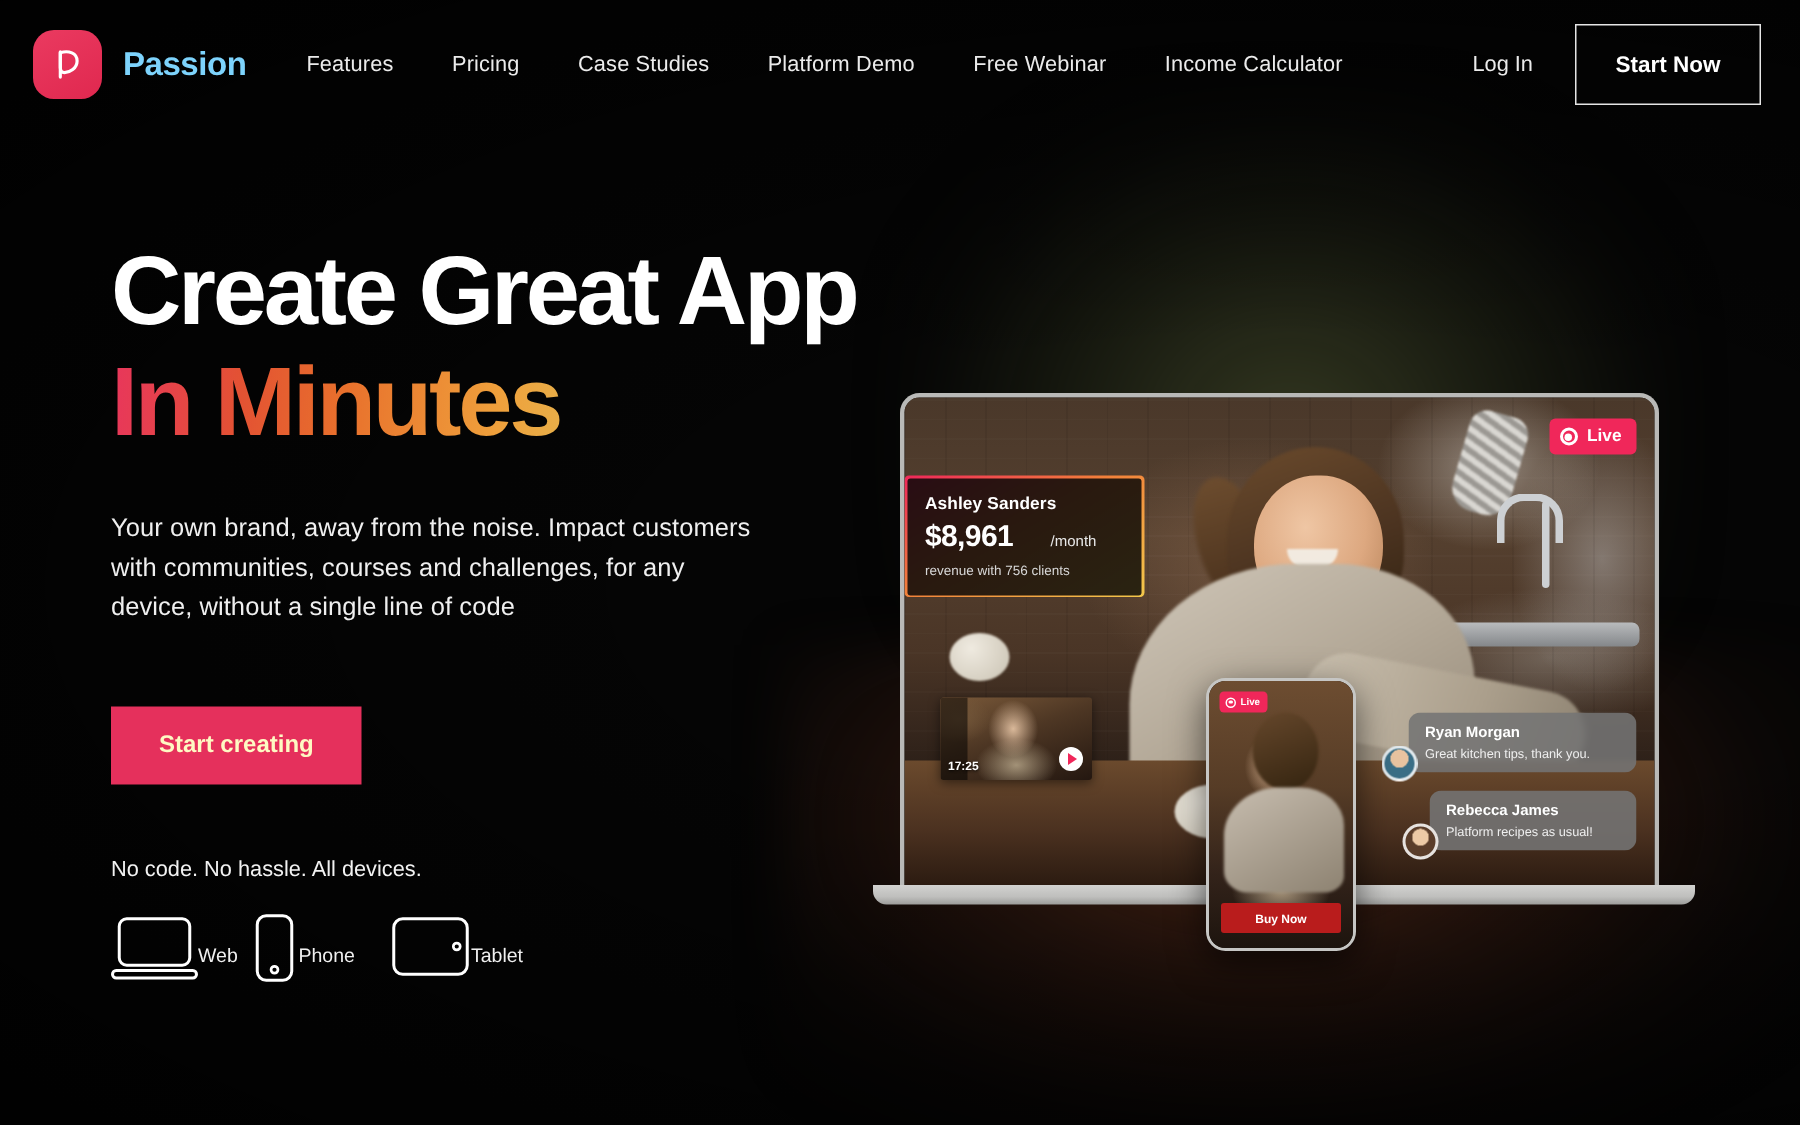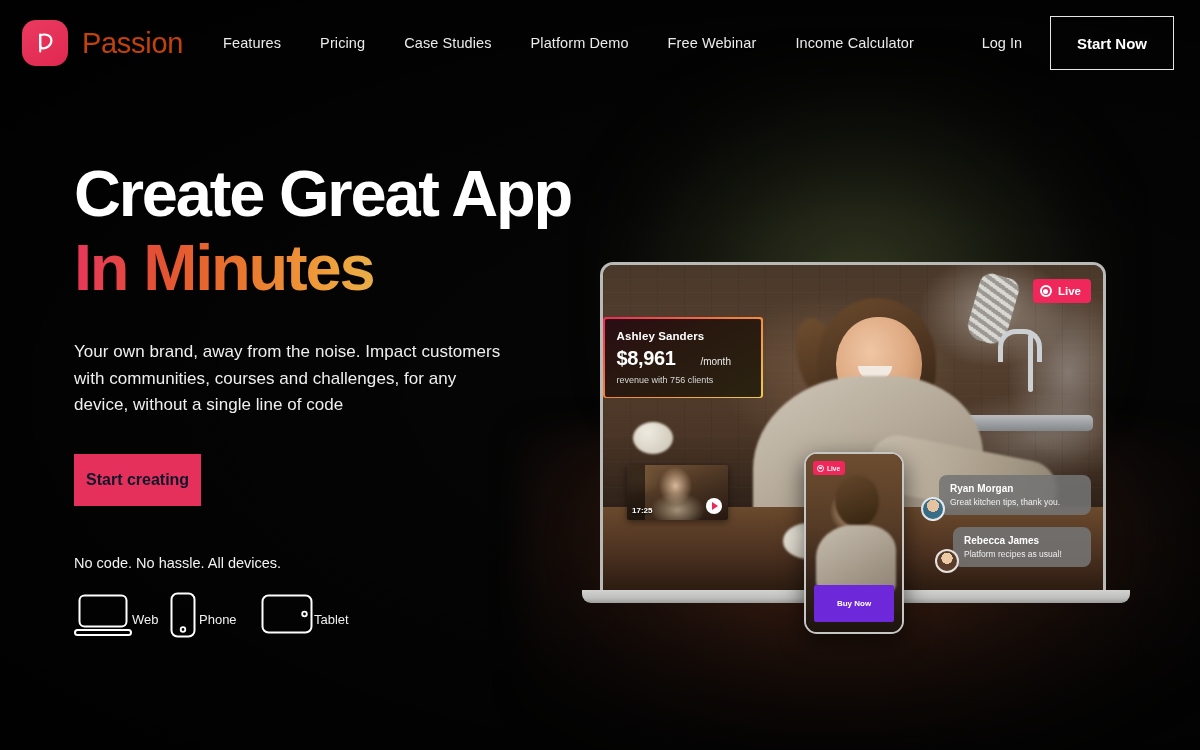--- a/index.html
+++ b/index.html
@@ -35,21 +35,21 @@
     position:absolute; left:0; top:0; width:1200px; height:86px;
     display:flex; align-items:center; z-index:40;
   }
   .brand { display:flex; align-items:center; gap:14px; margin-left:22px; }
   .logo-mark {
     width:46px; height:46px; border-radius:14px;
     background:linear-gradient(150deg,#EA3A60 0%,#E0284F 100%);
     display:flex; align-items:center; justify-content:center;
     flex:0 0 auto;
   }
-  .brand-name { color:#c2410c; font-size:29px; font-weight:400; letter-spacing:-0.3px; }
+  .brand-name { color:#7dd3fc; font-size:22px; font-weight:700; letter-spacing:-0.3px; }
 
   .nav { display:flex; align-items:center; gap:39px; margin-left:40px; }
   .nav-link {
     color:#ebebeb; font-size:14.5px; text-decoration:none; white-space:nowrap;
     letter-spacing:0.1px;
   }
   .header-right { margin-left:auto; display:flex; align-items:center; gap:28px; margin-right:26px; }
   .login-link { color:#ebebeb; font-size:14.5px; text-decoration:none; }
   .start-now-btn {
     border:1px solid #e6e6e6; background:transparent; color:#ffffff;
@@ -68,23 +68,23 @@
     margin-top:6px; white-space:nowrap;
     background:linear-gradient(95deg,#E8365C 0%,#E35233 17%,#E8702C 30%,#EFA13C 50%,#DCC25B 70%,#BCD573 85%,#A8DC8E 100%);
     -webkit-background-clip:text; background-clip:text;
     -webkit-text-fill-color:transparent; color:transparent;
   }
   .subcopy {
     margin-top:38px; color:#efefef; font-size:17px; line-height:1.56;
     width:440px; letter-spacing:0.05px;
   }
   .cta-btn {
-    margin-top:35px; display:inline-block; border:none; cursor:pointer;
-    background:#E5305C; color:#0f172a; font-family:inherit;
-    font-size:16px; font-weight:700; padding:0 12px; height:52px; line-height:52px;
+    margin-top:52px; display:inline-block; border:none; cursor:pointer;
+    background:#E5305C; color:#fef9c3; font-family:inherit;
+    font-size:16px; font-weight:700; padding:0 32px; height:52px; line-height:52px;
   }
   .tagline { margin-top:49px; color:#f2f2f2; font-size:14.5px; }
 
   .devices { margin-top:18px; display:flex; gap:31px; }
   .device { display:flex; flex-direction:row; align-items:center; width:62px; }
   .device-icon { height:52px; display:flex; align-items:center; justify-content:center; }
   .device-label { margin-top:9px; color:#f0f0f0; font-size:13px; }
 
   
   .mockup { position:absolute; left:582px; top:262px; width:548px; height:352px; z-index:30; }
@@ -283,22 +283,22 @@
     background:linear-gradient(150deg,#c7bdaf,#8d8271); filter:blur(1px);
   }
   .phone-live {
     position:absolute; left:7px; top:7px; background:#F0275A; color:#fff;
     border-radius:3px; height:14px; padding:0 5px 0 4px;
     display:flex; align-items:center; gap:3px; font-size:6.5px; font-weight:700;
   }
   .phone-live .rec-dot { width:7px; height:7px; border-width:1.3px; }
   .phone-live .rec-dot i { width:2.5px; height:2.5px; }
   .buy-now-btn {
-    position:absolute; left:8px; right:8px; bottom:10px; height:37px;
-    background:#6d28d9; color:#fff; border:none; font-family:inherit;
+    position:absolute; left:8px; right:8px; bottom:10px; height:20px;
+    background:#b91c1c; color:#fff; border:none; font-family:inherit;
     font-size:8px; font-weight:700; border-radius:2px; cursor:pointer;
   }
 </style>
 </head>
 <body>
 
 <div class="page">
 
   <div class="glow glow-olive"></div>
   <div class="glow glow-warm"></div>

